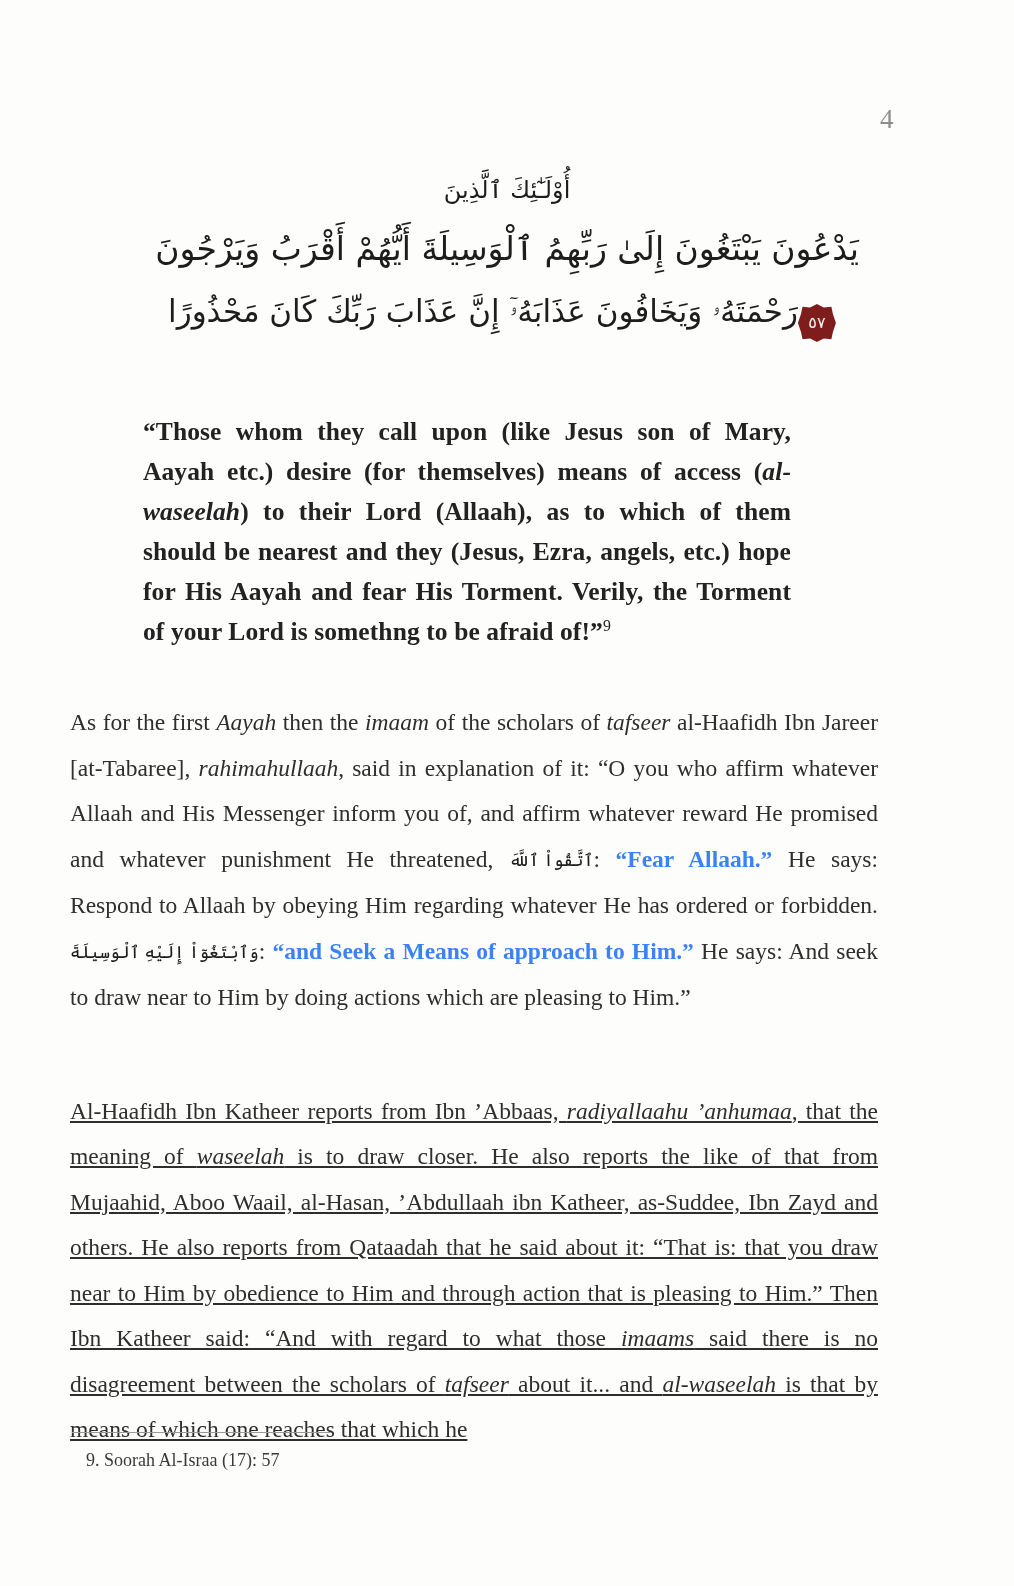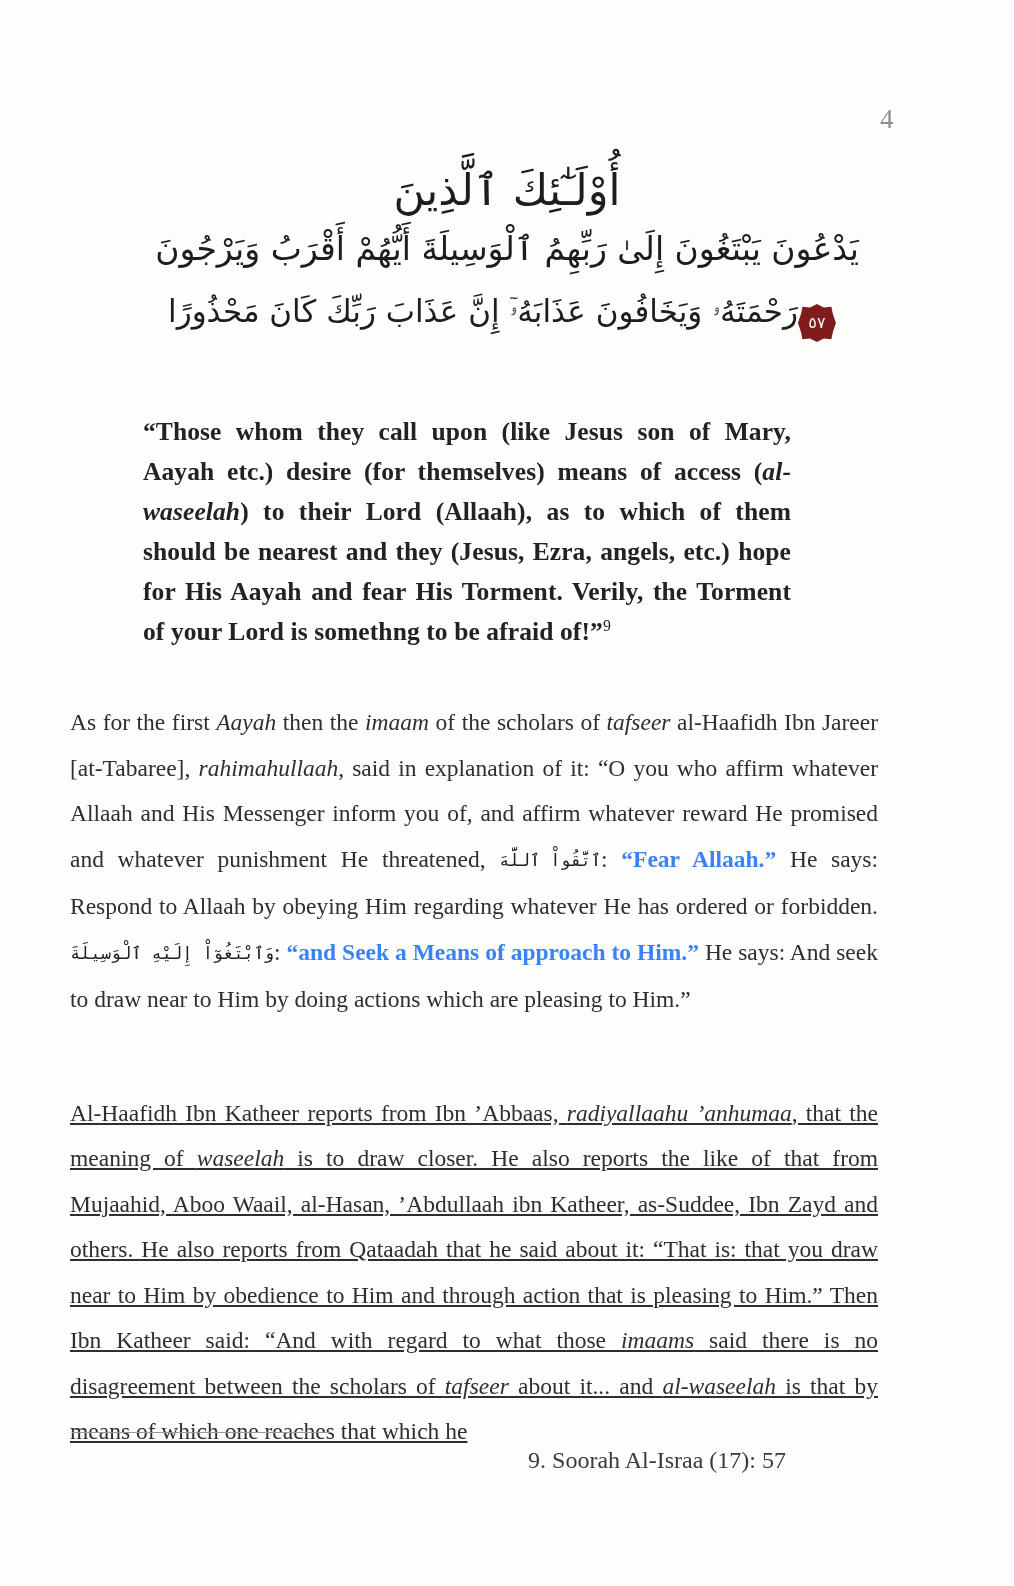--- a/index.html
+++ b/index.html
@@ -38,21 +38,21 @@
     direction: rtl;
   }
   .quran-line {
     font-family: "DejaVu Sans", "Liberation Sans", sans-serif;
     color: #1d1d1d;
     direction: rtl;
     unicode-bidi: isolate;
     white-space: nowrap;
   }
   .quran-line.l1 {
-    font-size: 43px;
+    font-size: 24px;
     line-height: 56px;
     text-align: center;
   }
   .quran-line.l2 {
     font-size: 33px;
     line-height: 62px;
     text-align: center;
     letter-spacing: 0.5px;
   }
   .quran-line.l3 {
@@ -114,21 +114,21 @@
     font-size: 23.5px;
     line-height: 45.5px;
     text-align: justify;
     text-justify: inter-word;
     color: #2e2e2e;
     margin: 0;
   }
   .para i { font-style: italic; }
   .para b { font-weight: bold; color: #3b82f6; }
   .ar-inline {
-    font-family: Liberation Mono, monospace;
+    font-family: Liberation Sans, sans-serif;
     font-size: 17px;
     direction: rtl;
     unicode-bidi: isolate;
     display: inline-block;
     vertical-align: 1px;
     color: #1d1d1d;
     white-space: nowrap;
   }
   .p1 { top: 0; }
   .p2 { margin-top: 68px; text-decoration: underline; }
@@ -142,24 +142,23 @@
     height: 1px;
     background: #9a9a9a;
     border: 0;
   }
   .footnote {
     position: absolute;
     left: 86px;
     top: 1445px;
     width: 700px;
     font-family: "Liberation Serif", "DejaVu Serif", serif;
-    font-size: 24px;
+    font-size: 18px;
     line-height: 30px;
     color: #3a3a3a;
-    text-align: right;
   }
 </style>
 </head>
 <body>
 
 <div class="page">
 
   <div class="folio">4</div>
 
   <div class="quran-block">

